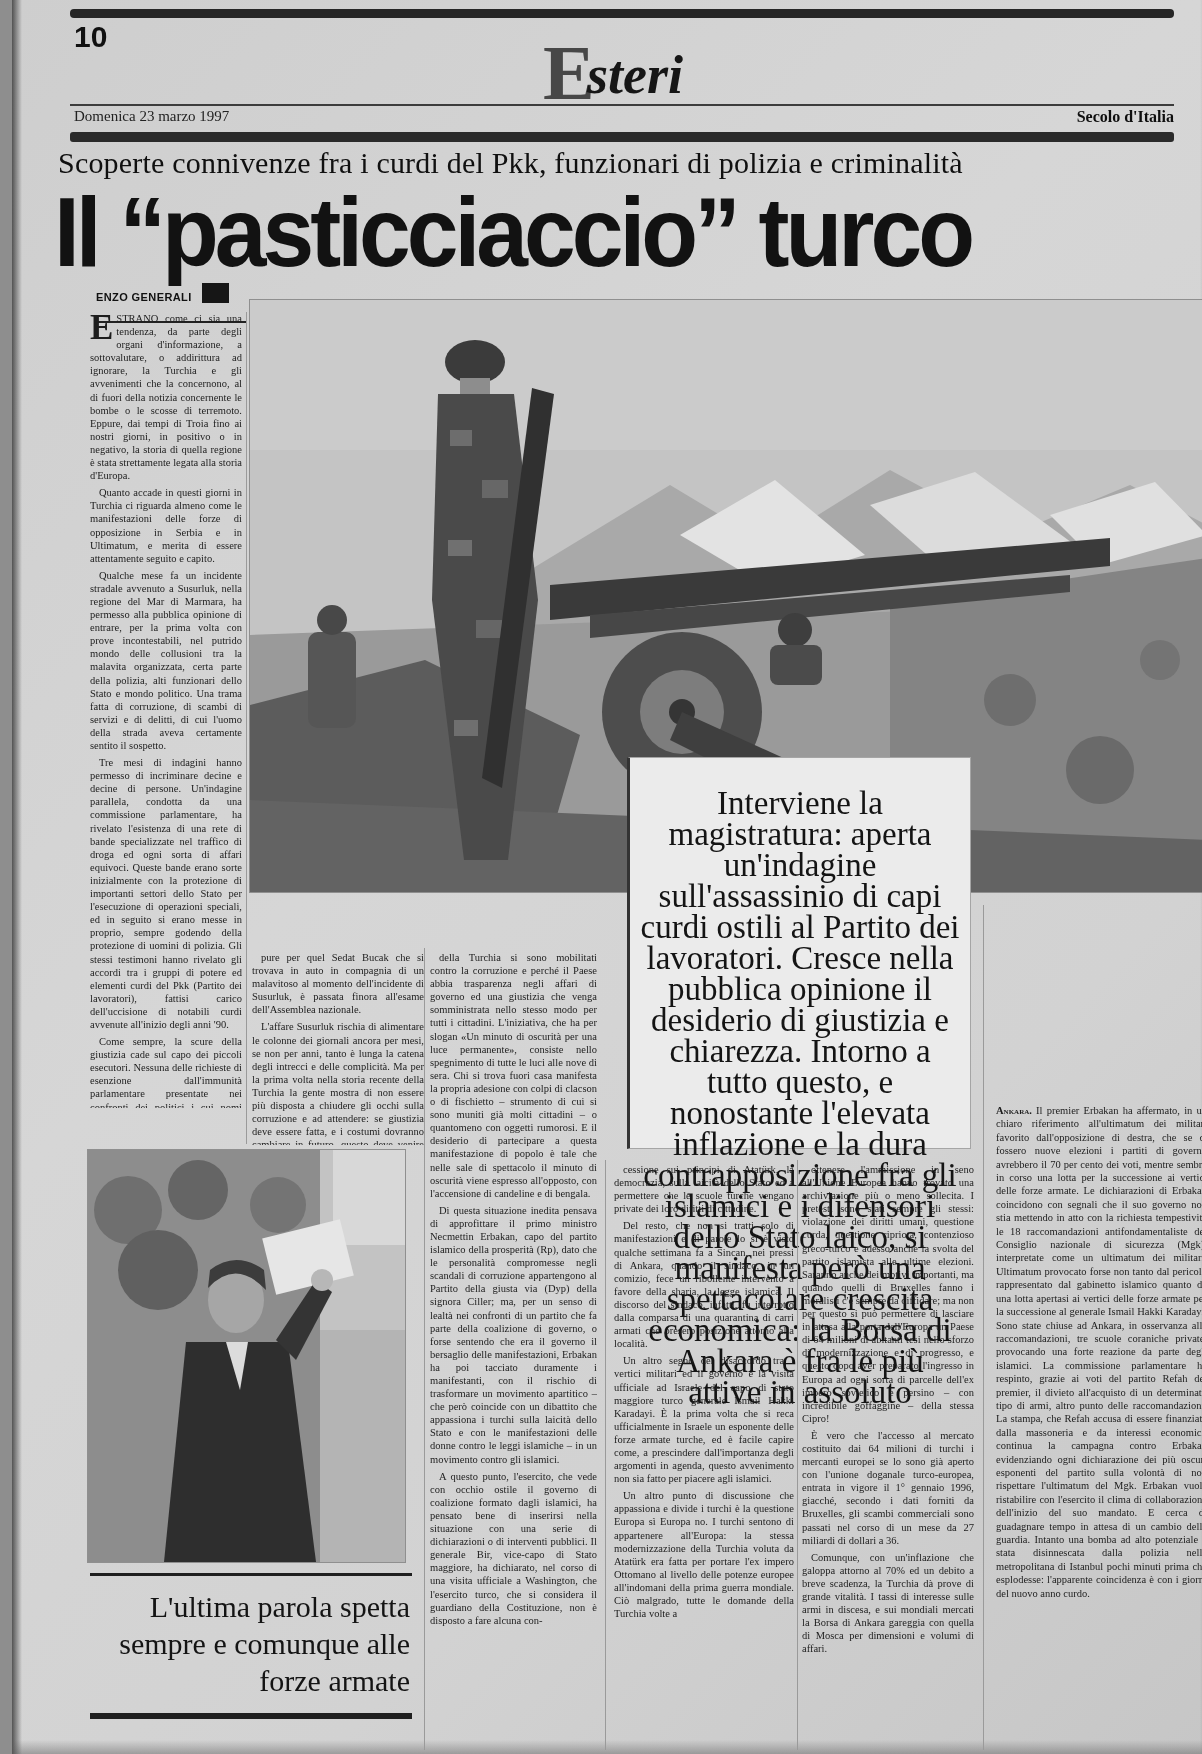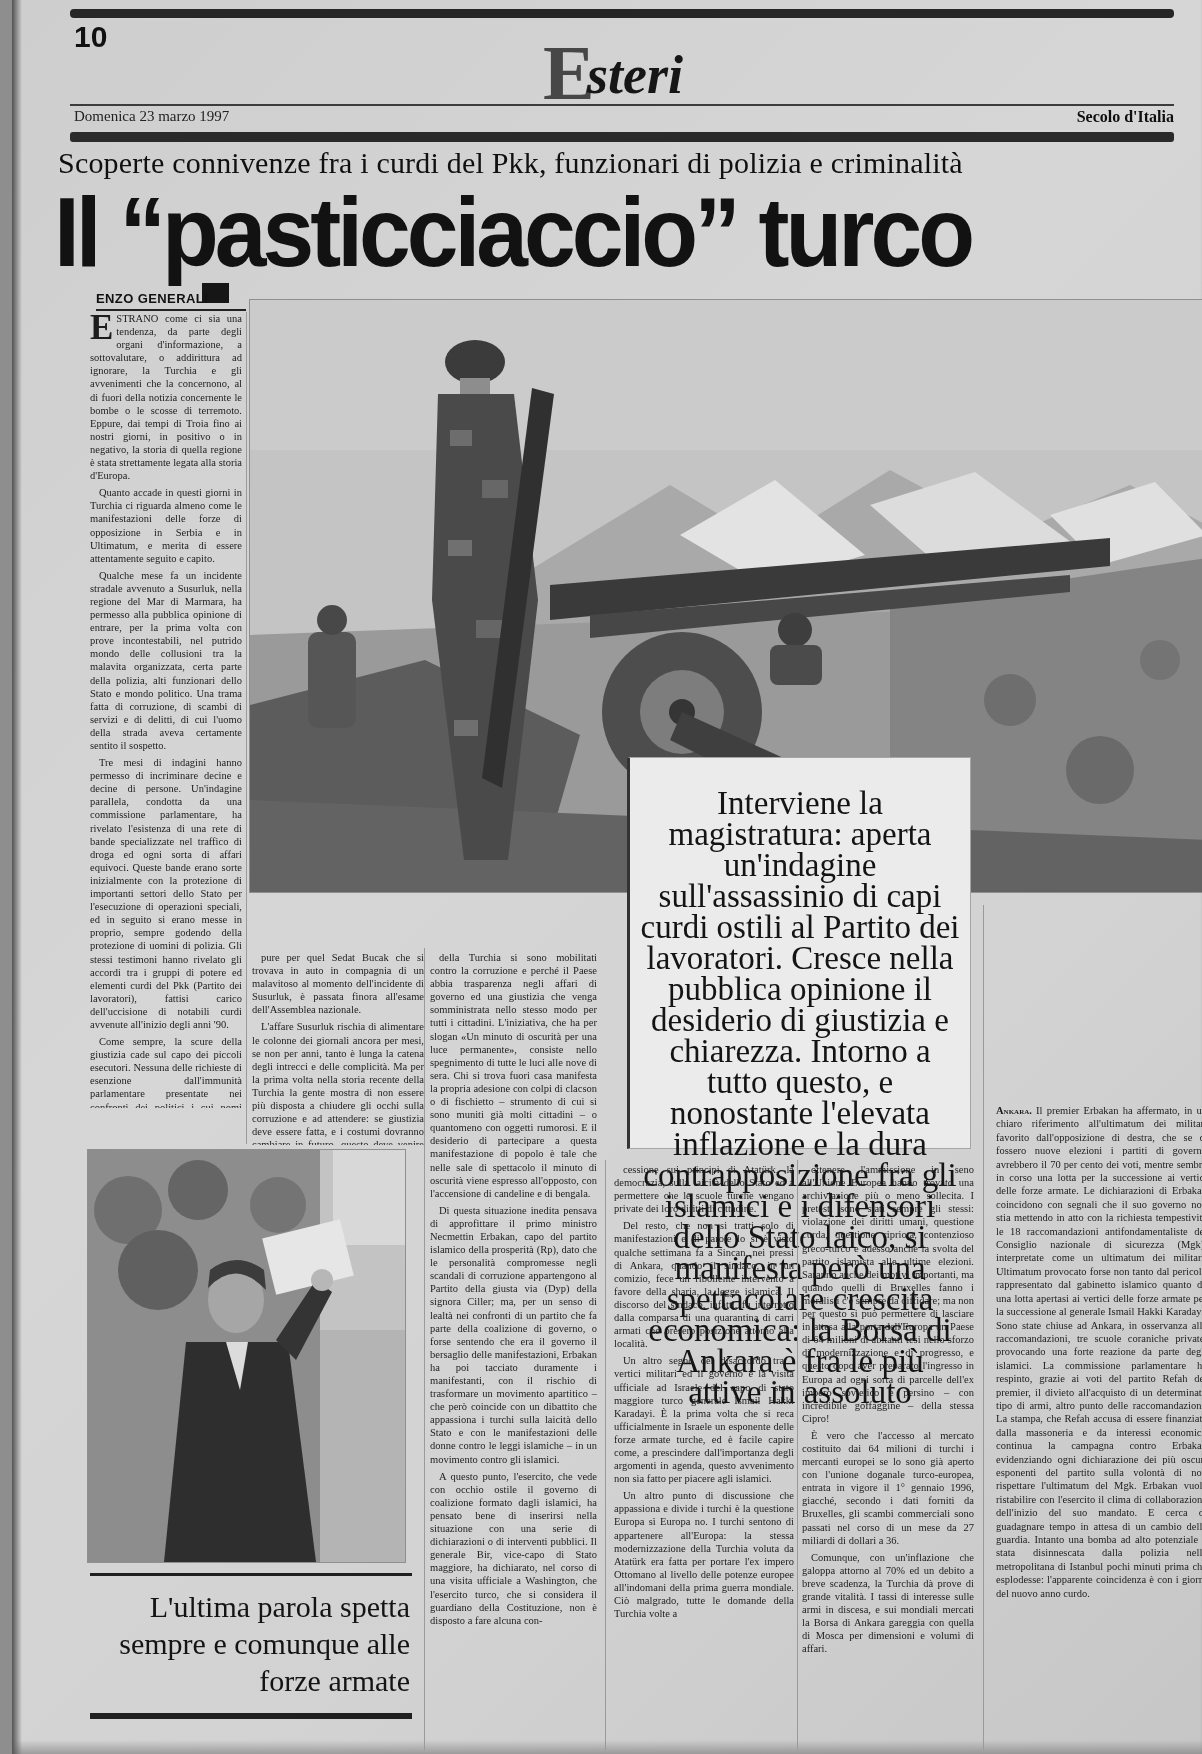--- a/index.html
+++ b/index.html
@@ -31,22 +31,22 @@
 
   
   .kicker{position:absolute;left:46px;top:146px;width:1110px;font-size:30px;
     letter-spacing:.2px;color:#101010;}
   .headline{position:absolute;left:42px;top:176px;width:1130px;
     font-family:"Liberation Sans",sans-serif;font-weight:bold;font-size:93px;
     letter-spacing:-4px;color:#121212;transform:scaleY(1.06);transform-origin:top left;
     white-space:nowrap;}
   .marker{position:absolute;left:190px;top:283px;width:27px;height:20px;background:#161616;}
   .byline{position:absolute;left:84px;top:291px;width:150px;
-    font-family:"Liberation Sans",sans-serif;font-weight:bold;font-size:13px;
-    letter-spacing:.4px;color:#111;border-bottom:2px solid #222;padding-bottom:3px;}
+    font-family:"Liberation Sans",sans-serif;font-weight:bold;font-size:11px;
+    letter-spacing:.4px;color:#111;border-bottom:2px solid #222;padding-bottom:18px;}
 
   
   .bcol{position:absolute;font-size:10.5px;line-height:13.1px;text-align:justify;
     color:#1d1d1d;overflow:hidden;}
   .bcol p{margin:0 0 4px 0;text-indent:9px;}
   .bcol p.nofirst{text-indent:0;}
   .dropcap{float:left;font-size:35px;line-height:27px;font-weight:bold;
     padding:2px 3px 0 0;text-indent:0;}
   #col1{left:78px;top:312px;width:152px;height:796px;}
   #col2{left:240px;top:951px;width:172px;height:194px;}

